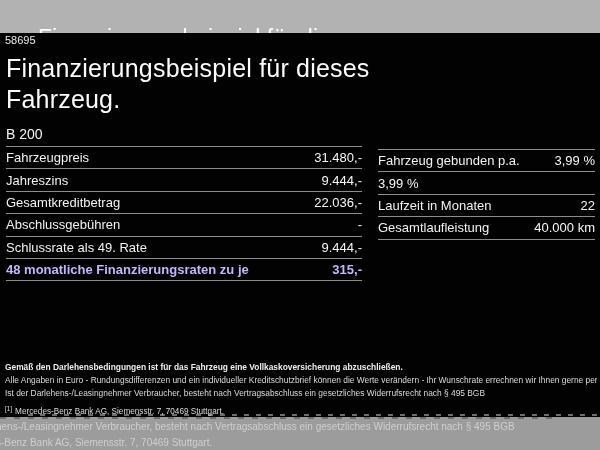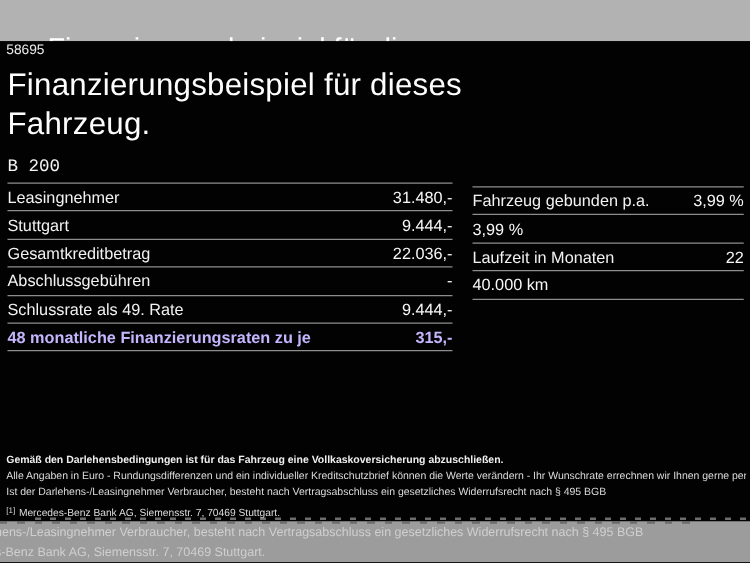--- a/index.html
+++ b/index.html
@@ -9,21 +9,21 @@
   
   .top-strip{position:absolute;top:0;left:0;width:600px;height:33px;background:#b2b2b2;overflow:hidden;}
   .underlay-heading{position:absolute;top:25px;left:38px;font-size:23px;color:#ffffff;white-space:nowrap;}
 
   
   .main{position:absolute;top:33px;left:0;width:600px;height:384px;background:#020202;color:#fff;}
   .ref-number{position:absolute;top:1px;left:5px;font-size:11px;color:#ededed;}
   .page-title{position:absolute;top:20px;left:6px;margin:0;font-size:25px;line-height:31px;
               font-weight:400;color:#fdfdfd;letter-spacing:.2px;}
   .page-title span{display:block;}
-  .model-name{position:absolute;top:93px;left:6px;font-size:14px;color:#f4f4f4;font-family:Liberation Mono, monospace;}
+  .model-name{position:absolute;top:93px;left:6px;font-size:14px;color:#f4f4f4;}
 
   .fin-table{position:absolute;font-size:13px;border-bottom:1px solid #8d8d8d;}
   .fin-table .row{display:flex;justify-content:space-between;align-items:center;
                   height:21.4px;border-top:1px solid #8d8d8d;}
   .fin-table .label{white-space:nowrap;color:#f2f2f2;}
   .fin-table .value{white-space:nowrap;color:#f7f7f7;text-align:center;}
   .row.bold .label,.row.bold .value{font-weight:bold;color:#c4b5fd;}
   .t-left{top:113px;left:6px;width:356px;}
   .t-right{top:116px;left:378px;width:217px;}
   .sup{font-size:8px;vertical-align:4px;margin-left:2px;color:#e6e6e6;}
@@ -60,25 +60,25 @@
 
     <h1 class="page-title">
       <span>Finanzierungsbeispiel für dieses</span>
       <span>Fahrzeug.</span>
     </h1>
 
     <div class="model-name">B 200</div>
 
     <div class="fin-table t-left">
       <div class="row">
-        <span class="label">Leasingnehmer</span>
+        <span class="label">Fahrzeugpreis</span>
         <span class="value">31.480,-</span>
       </div>
       <div class="row">
-        <span class="label">Stuttgart</span>
+        <span class="label">Jahreszins</span>
         <span class="value">9.444,-</span>
       </div>
       <div class="row">
         <span class="label">Gesamtkreditbetrag</span>
         <span class="value">22.036,-</span>
       </div>
       <div class="row">
         <span class="label">Abschlussgebühren</span>
         <span class="value">-</span>
       </div>
@@ -98,20 +98,21 @@
         <span class="value">3,99 %</span>
       </div>
       <div class="row">
         <span class="value">3,99 %</span>
       </div>
       <div class="row">
         <span class="label">Laufzeit in Monaten</span>
         <span class="value">22</span>
       </div>
       <div class="row">
+        <span class="label">Gesamtlaufleistung</span>
         <span class="value">40.000 km</span>
       </div>
     </div>
 
     <div class="legal">
       <div class="b">Gemäß den Darlehensbedingungen ist für das Fahrzeug eine Vollkaskoversicherung abzuschließen.</div>
       <div>Alle Angaben in Euro - Rundungsdifferenzen und ein individueller Kreditschutzbrief können die Werte verändern - Ihr Wunschrate errechnen wir Ihnen gerne persönlich</div>
       <div>Ist der Darlehens-/Leasingnehmer Verbraucher, besteht nach Vertragsabschluss ein gesetzliches Widerrufsrecht nach § 495 BGB</div>
     </div>
 

